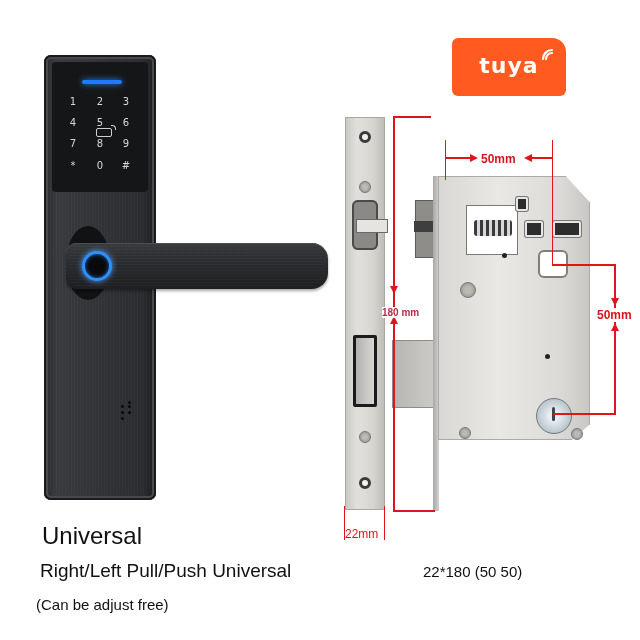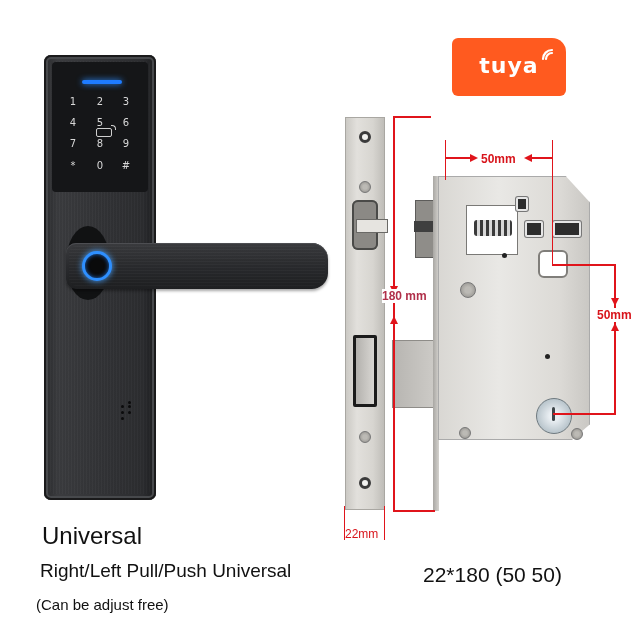--- a/index.html
+++ b/index.html
@@ -53,21 +53,21 @@
   .dim-label { color: #d8141b; font-family: "Liberation Sans", sans-serif; font-size: 12px; font-weight: bold; white-space: nowrap; background: #fff; }
   .arrow-r { width: 0; height: 0; border-top: 4px solid transparent; border-bottom: 4px solid transparent; border-left: 8px solid #e0141b; }
   .arrow-l { width: 0; height: 0; border-top: 4px solid transparent; border-bottom: 4px solid transparent; border-right: 8px solid #e0141b; }
   .arrow-d { width: 0; height: 0; border-left: 4px solid transparent; border-right: 4px solid transparent; border-top: 8px solid #e0141b; }
   .arrow-u { width: 0; height: 0; border-left: 4px solid transparent; border-right: 4px solid transparent; border-bottom: 8px solid #e0141b; }
 
   
   .t-universal { left: 42px; top: 522px; font-size: 24px; color: #111; }
   .t-direction { left: 40px; top: 560px; font-size: 19px; color: #111; }
   .t-adjust { left: 36px; top: 596px; font-size: 15px; color: #111; }
-  .t-spec { left: 423px; top: 563px; font-size: 21px; color: #111; }
+  .t-spec { left: 423px; top: 563px; font-size: 15px; color: #111; }
 </style>
 </head>
 <body>
 
 <div class="abs tuya">
   <span>tuya</span>
   <svg class="wifi" viewBox="0 0 16 16">
     <path d="M3 13 A9 9 0 0 1 12 4" stroke="#fff" stroke-width="2.2" fill="none" stroke-linecap="round"></path>
     <path d="M6 13 A6 6 0 0 1 12 7" stroke="#fff" stroke-width="2.2" fill="none" stroke-linecap="round"></path>
   </svg>
@@ -127,21 +127,21 @@
 <div class="abs screw" style="left:460px;top:282px;width:16px;height:16px"></div>
 <div class="abs screw" style="left:459px;top:427px"></div>
 <div class="abs screw" style="left:571px;top:428px"></div>
 <div class="abs cylinder"></div>
 
 <div class="abs dim" style="left:393px;top:116px;width:2px;height:395px"></div>
 <div class="abs dim" style="left:393px;top:116px;width:38px;height:2px"></div>
 <div class="abs dim" style="left:393px;top:510px;width:42px;height:2px"></div>
 <div class="abs arrow-d" style="left:390px;top:286px"></div>
 <div class="abs arrow-u" style="left:390px;top:316px"></div>
-<div class="abs dim-label" style="left:382px;top:289px;font-size:12px;color:#b0304a">180 mm</div>
+<div class="abs dim-label" style="left:382px;top:307px;font-size:10px;color:#b0304a">180 mm</div>
 
 <div class="abs dim" style="left:445px;top:140px;width:1px;height:40px"></div>
 <div class="abs dim" style="left:552px;top:140px;width:1px;height:126px"></div>
 <div class="abs dim" style="left:446px;top:157px;width:24px;height:2px"></div>
 <div class="abs arrow-r" style="left:470px;top:154px"></div>
 <div class="abs dim-label" style="left:481px;top:152px">50mm</div>
 <div class="abs arrow-l" style="left:524px;top:154px"></div>
 <div class="abs dim" style="left:532px;top:157px;width:20px;height:2px"></div>
 <div class="abs dim" style="left:552px;top:264px;width:64px;height:2px"></div>
 

